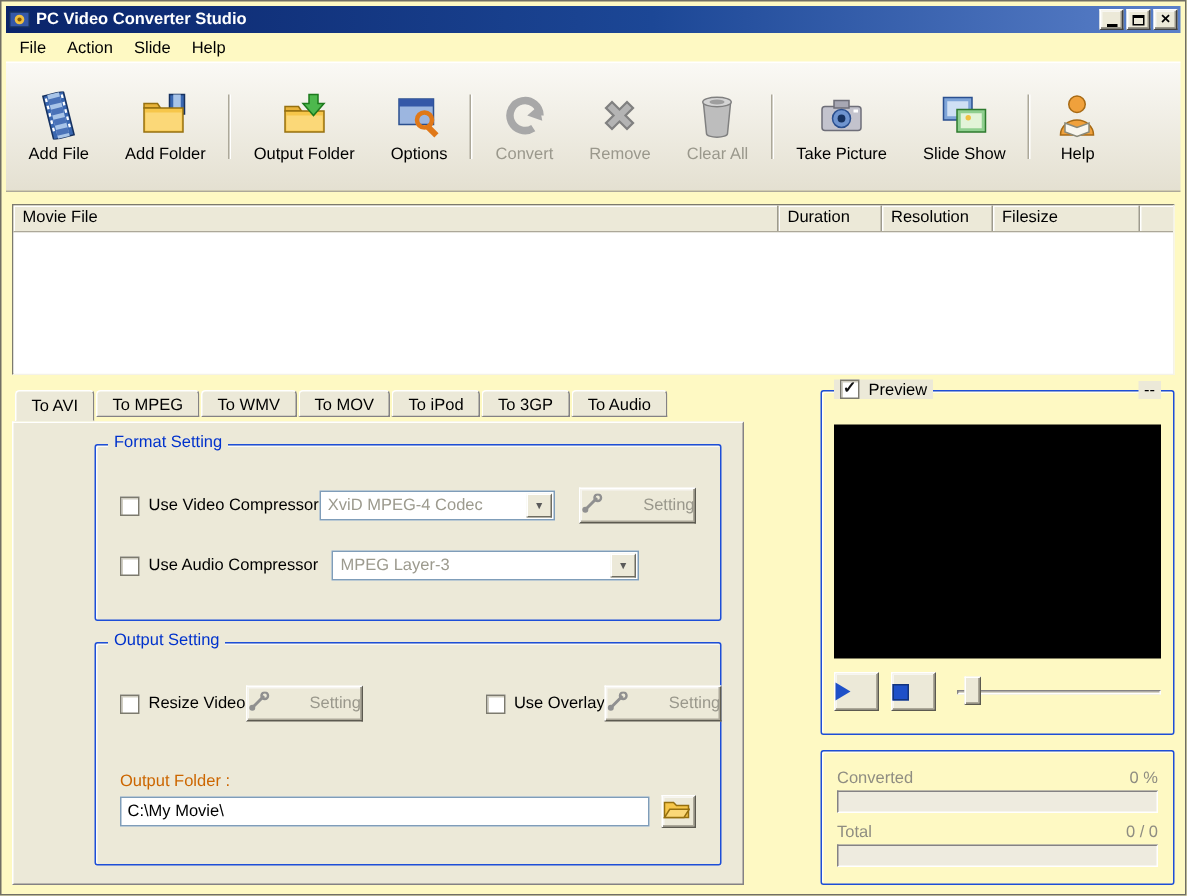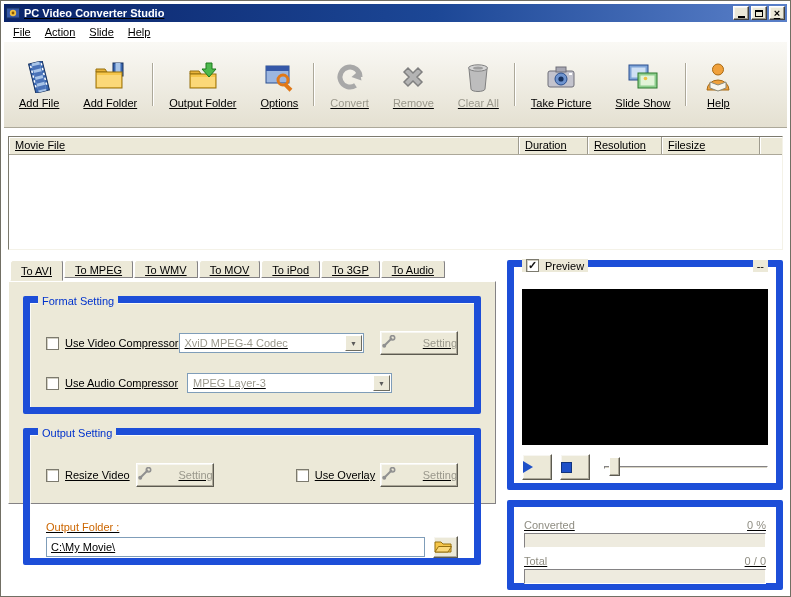--- a/index.html
+++ b/index.html
@@ -1,20 +1,20 @@
 <!DOCTYPE html>
 <html><head>
 <meta charset="utf-8">
 <style>
   * { box-sizing: border-box; }
   body { margin: 0; background: #808080; }
   .window {
     width: 791px; height: 597px; position: relative; overflow: hidden;
-    background: #ffffff; border: 1px solid #716f64; padding: 3px;
-    font-family: "Liberation Sans", sans-serif; font-size: 11px; color: #000; text-decoration: underline;
+    background: #fef9c3; border: 1px solid #716f64; padding: 3px;
+    font-family: "Liberation Sans", sans-serif; font-size: 11px; color: #000;
   }
   
   .titlebar { height: 18px; display: flex; align-items: center; gap: 4px; padding: 0 2px;
     background: linear-gradient(90deg, #0a246a 0%, #1c4796 55%, #5a80c9 100%); }
   .app-icon { width: 14px; height: 14px; flex: none; }
   .title-text { color: #fff; font-weight: bold; flex: 1; white-space: nowrap; }
   .winbtns { display: flex; gap: 2px; }
   .winbtn { width: 16px; height: 14px; background: #ece9d8; cursor: default;
     border: 1px solid; border-color: #fff #404040 #404040 #fff;
     box-shadow: inset -1px -1px 0 #9a978a, inset 1px 1px 0 #f7f6f1;
@@ -46,26 +46,26 @@
   .col-filesize { width: 98px; }
   .col-fill { width: 22px; border-right: none; }
   .list-body { flex: 1; background: #fff; }
   
   .main { display: flex; margin: 10px 4px 0; gap: 11px; }
   .left { width: 488px; }
   .tabs { display: flex; align-items: flex-start; height: 21px; padding-left: 2px; position: relative; z-index: 2; }
   .tab { height: 18px; padding: 3px 10px; background: #ece9d8; margin-right: 1px; white-space: nowrap;
     border: 1px solid; border-color: #fff #848284 #848284 #fff; border-radius: 3px 3px 0 0; }
   .tab.selected { height: 21px; padding-top: 4px; border-bottom-color: #ece9d8; margin-bottom: -1px; position: relative; z-index: 3; }
-  .tab-panel { height: 223px; background: #ece9d8; padding: 14px 14px 12px;
+  .tab-panel { height: 309px; background: #ece9d8; padding: 14px 14px 12px;
     border: 1px solid; border-color: #fff #848284 #848284 #fff;
     display: flex; flex-direction: column; gap: 14px; position: relative; z-index: 1; }
   
-  .groupbox { position: relative; border: 7px solid #1d4ed8; border-radius: 2px;
-    box-shadow: inset 1px 1px 0 rgba(255,255,255,.8); }
+  .groupbox { position: relative; border: 1px solid #1d4ed8; border-radius: 2px;
+    box-shadow: inset 1px 1px 0 rgba(255,255,255,.8); margin-left: 40px; }
   .group-title { position: absolute; top: -8px; left: 8px; background: #ece9d8; padding: 0 4px; color: #0032cc; white-space: nowrap; }
   .fmt-group { height: 118px; padding: 0 16px; flex: none; }
   .out-group { flex: 1; padding: 0 16px; }
   .row { display: flex; align-items: center; }
   .fmt-row1 { margin-top: 28px; }
   .fmt-row2 { margin-top: 18px; }
   
   .checkbox { width: 13px; height: 13px; flex: none; background: #fff; border: 1px solid #7c7a6e;
     box-shadow: inset 1px 1px 0 #d2cfc2; display: flex; align-items: center; justify-content: center; }
   .checkbox.checked::after { content: "✓"; font-size: 11px; font-weight: bold; color: #111; line-height: 1; }

